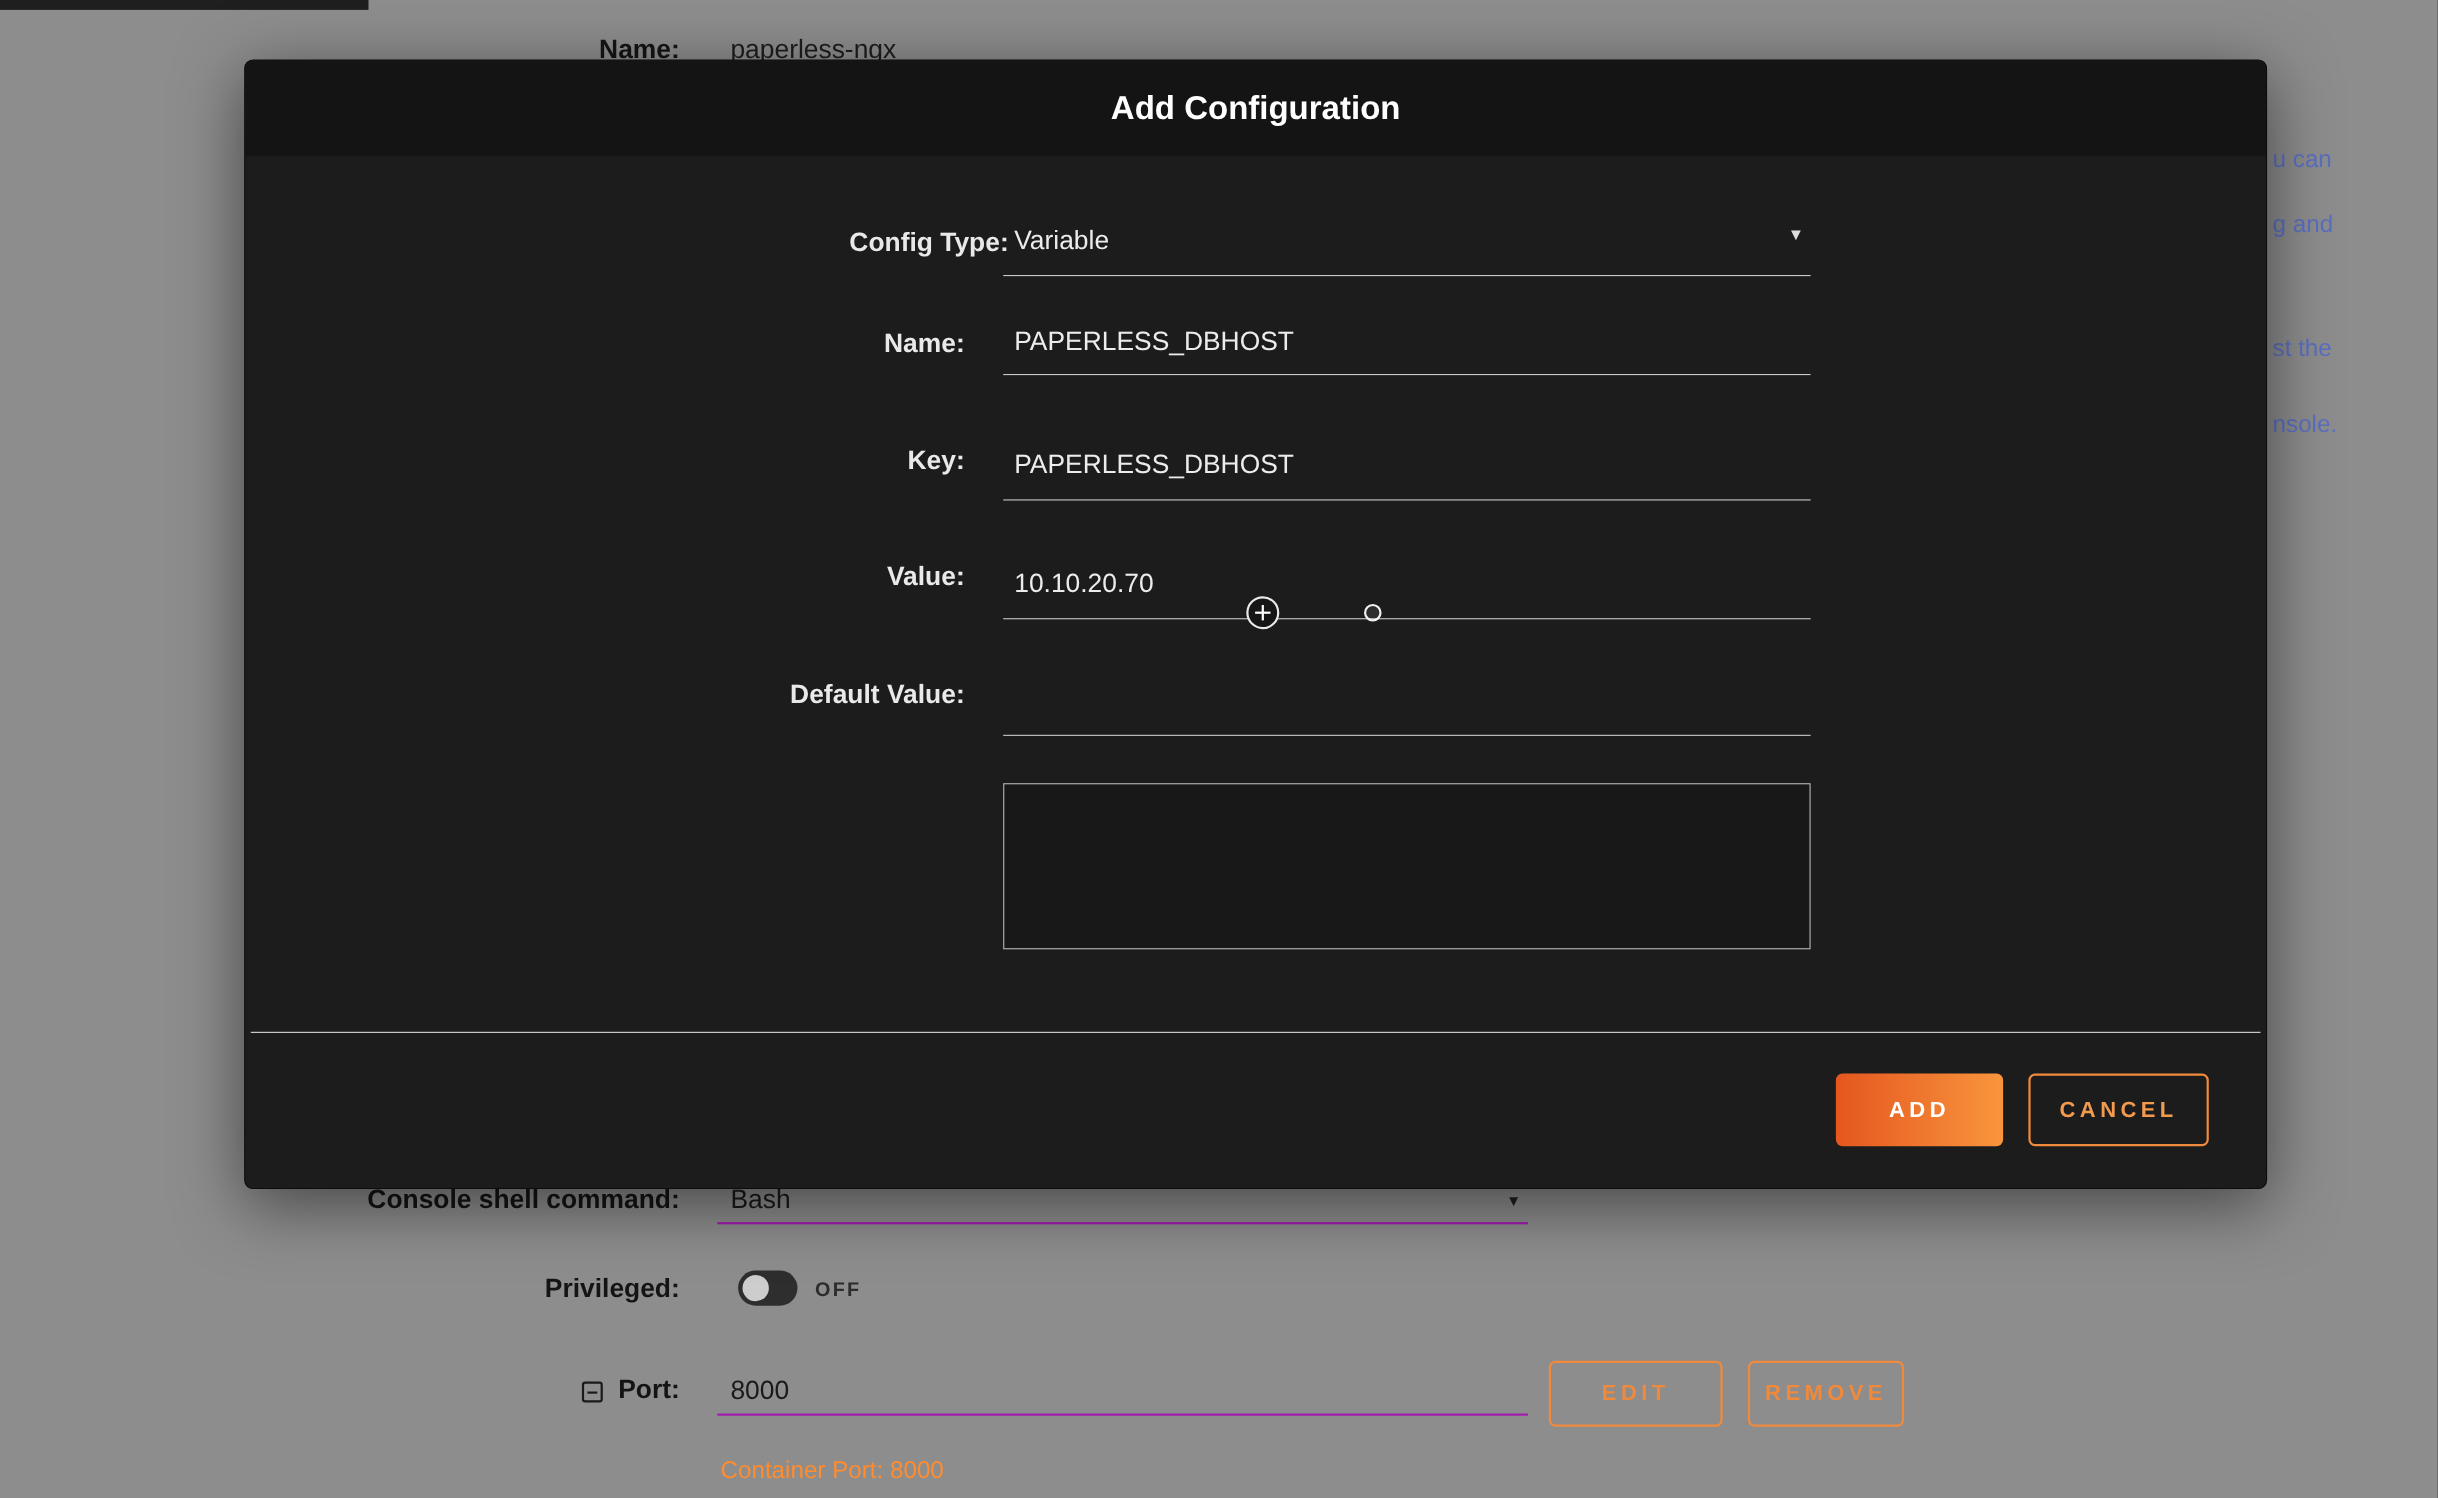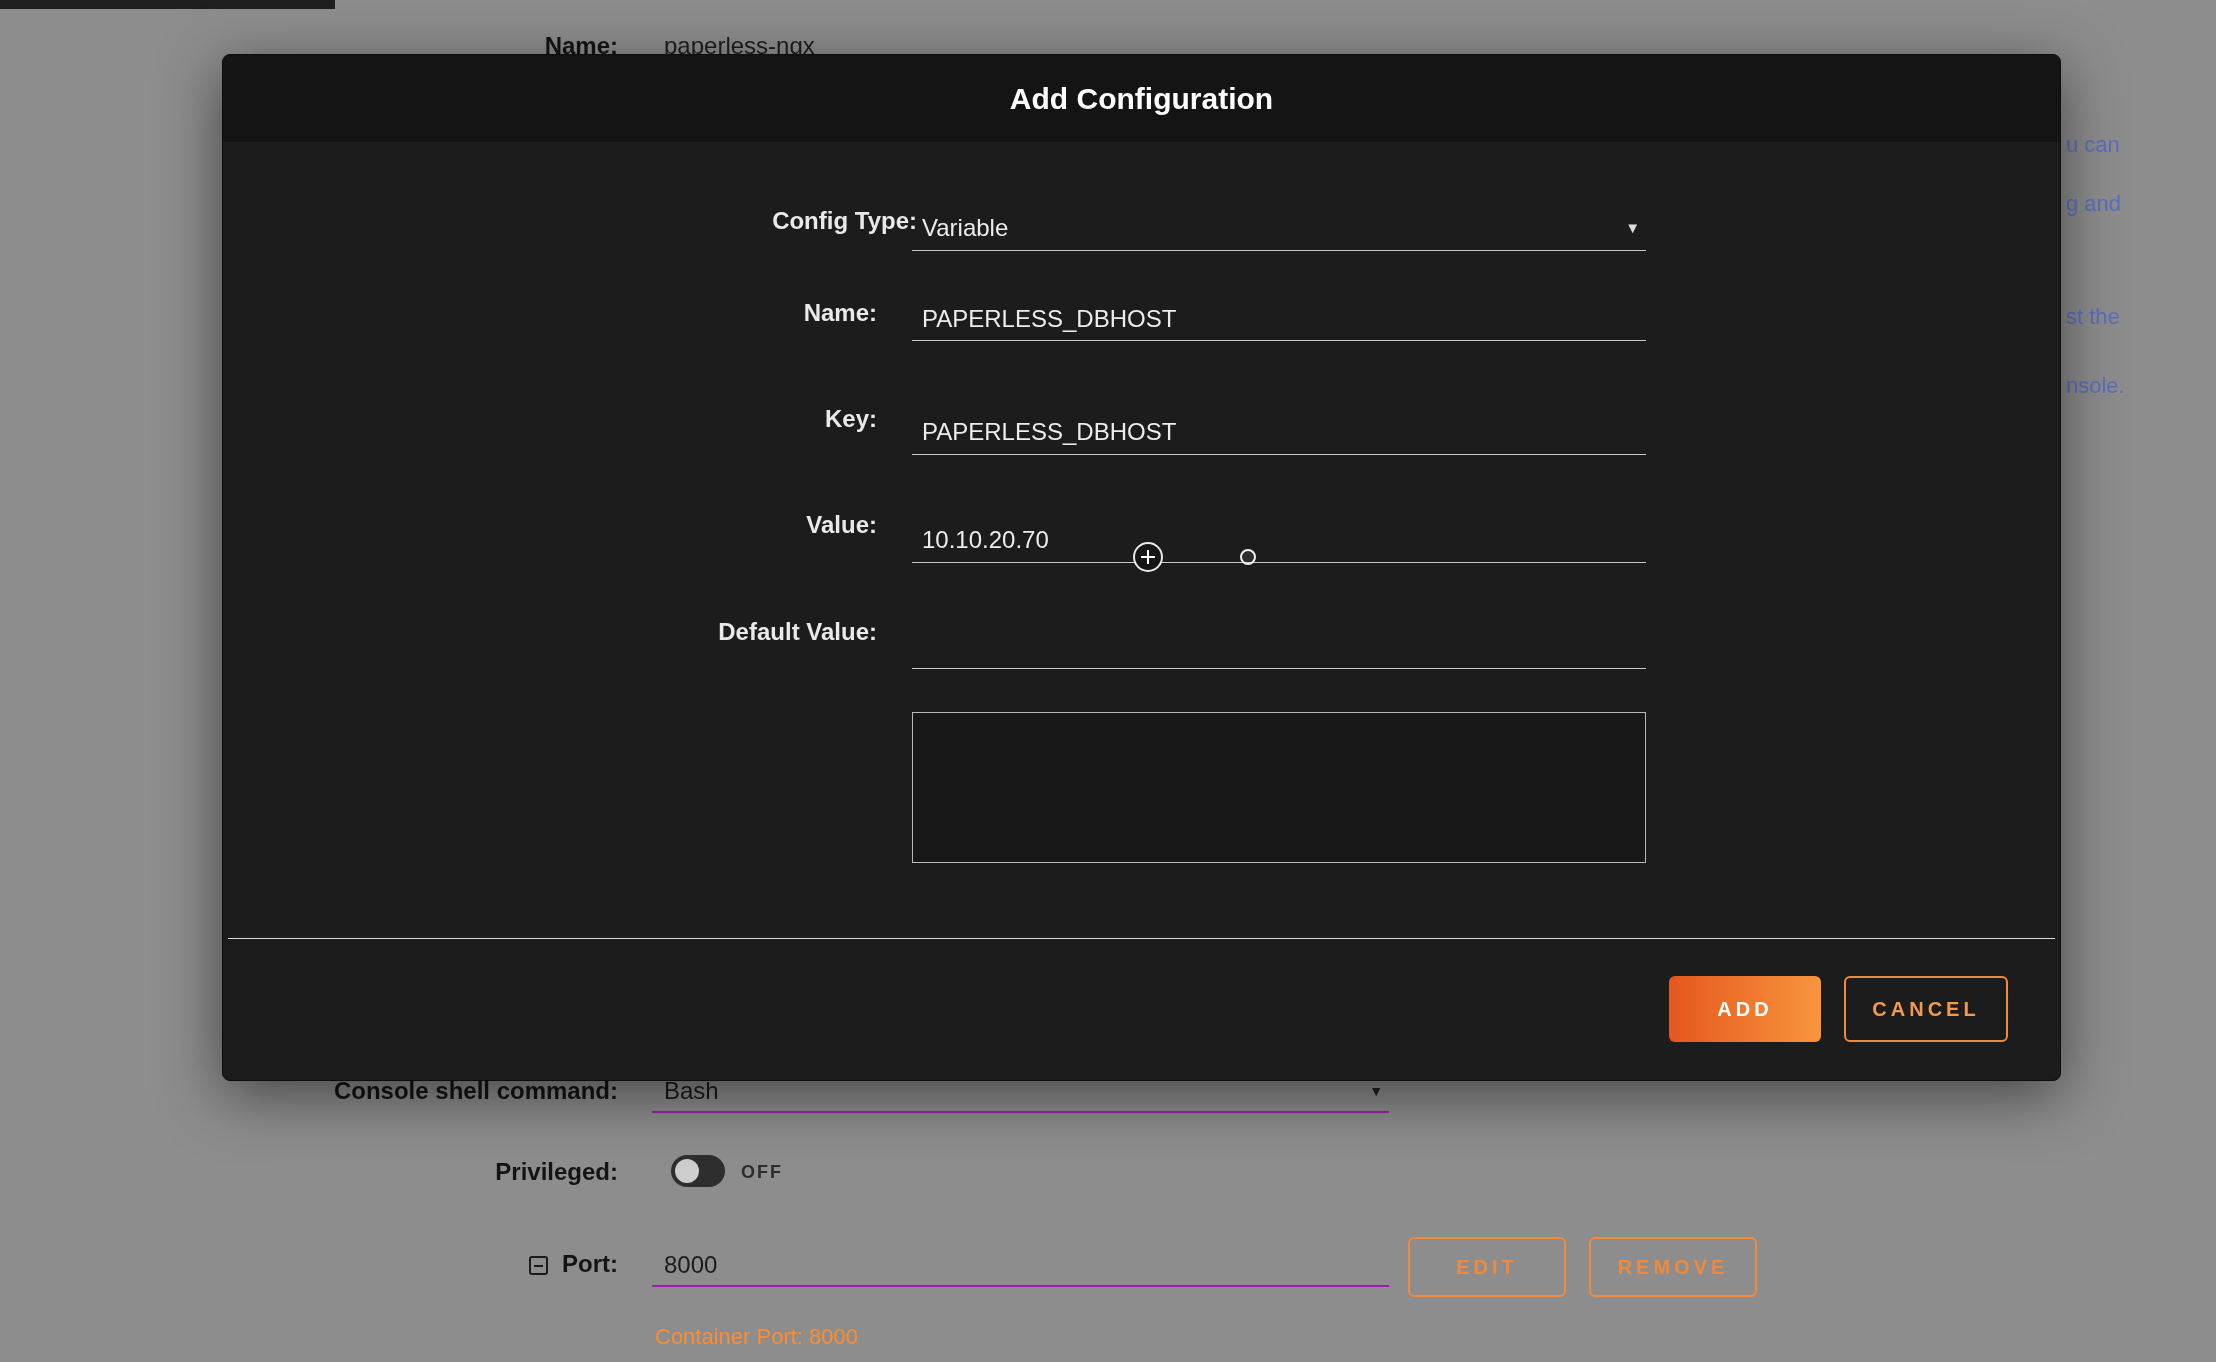--- a/index.html
+++ b/index.html
@@ -38,21 +38,21 @@
   }
   .collapse-box .bar {
     position:absolute; left:3px; top:6.5px; width:9px; height:2px; background:#1a1a1a;
   }
   .outline-btn {
     position:absolute; background:transparent; border:2px solid #f08a3c; border-radius:6px;
     color:#ef8a3c; font-family:"Liberation Sans",sans-serif; font-size:20px; font-weight:bold;
     letter-spacing:4px; cursor:pointer;
   }
   .edit-btn { left:1408px; top:1237px; width:158px; height:60px; }
-  .remove-btn { left:1589px; top:1237px; width:168px; height:60px; }
+  .remove-btn { left:1589px; top:1237px; width:142px; height:60px; }
   .container-port { position:absolute; left:655px; top:1324px; font-size:22px; color:#ff8c2f; }
 
   
   .modal {
     position:absolute; left:222px; top:54px; width:1839px; height:1027px;
     background:#1c1c1c; border-radius:8px; z-index:10;
     box-shadow:0 14px 60px rgba(0,0,0,.5); border:1px solid #0c0c0c;
   }
   .modal-header {
     position:absolute; left:0; top:0; width:100%; height:88px;
@@ -62,21 +62,21 @@
   }
   .modal-title { color:#ffffff; font-size:30px; font-weight:bold; }
   .m-label {
     position:absolute; left:0; width:654px; text-align:right;
     color:#e9e9e9; font-size:24px; font-weight:bold;
   }
   .m-field {
     position:absolute; left:689px; width:734px;
     border-bottom:1px solid #c9c9c9;
     color:#ececec; font-size:24px; padding-left:10px;
-    display:flex; align-items:center; cursor:text;
+    display:flex; align-items:flex-start; cursor:text;
   }
   .m-select { cursor:pointer; }
   .m-caret { position:absolute; right:6px; font-size:15px; color:#dddddd; }
   .m-textarea {
     position:absolute; left:689px; top:657px; width:734px; height:151px;
     border:1px solid #b9b9b9; background:#181818; color:#ececec; font-size:24px;
     padding:8px 10px; cursor:text;
   }
   .modal-divider {
     position:absolute; left:5px; right:5px; top:883px; height:1px; background:#dcdcdc;

